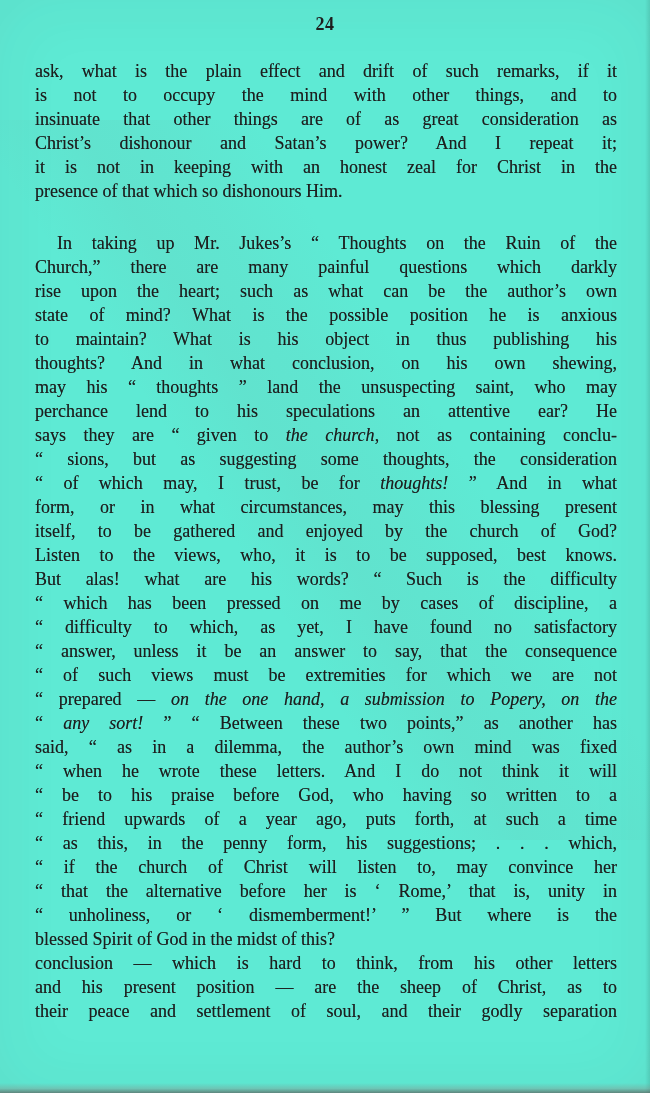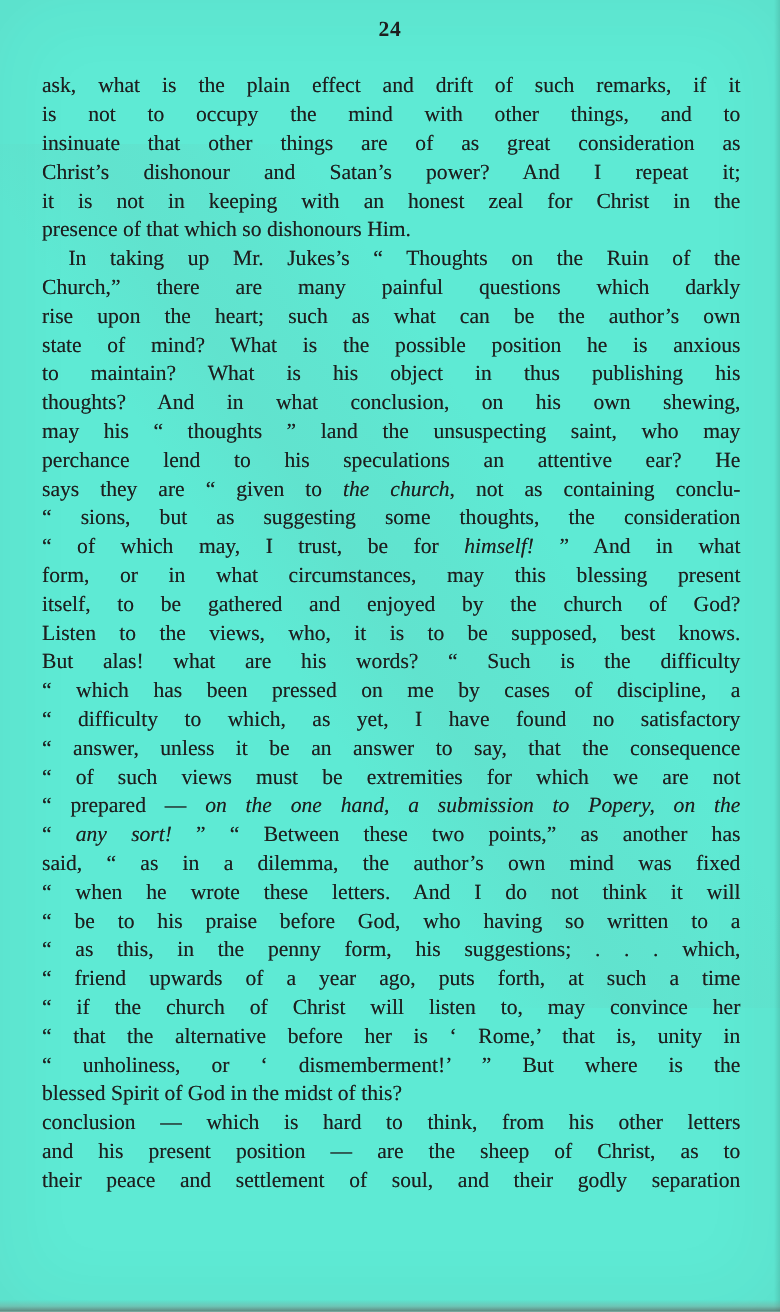--- a/index.html
+++ b/index.html
@@ -40,20 +40,21 @@
   .line {
     text-align: justify;
     text-align-last: justify;
     white-space: normal;
   }
   .line.end {
     text-align-last: left;
   }
   .line.indent {
     padding-left: 22px;
+    margin-top: 28px;
   }
   .italic {
     font-style: italic;
   }
   .watermark {
     position: absolute;
     left: -100px;
     top: 120px;
     width: 850px;
     height: 720px;
@@ -100,36 +101,36 @@
       <div class="line indent"><span>In taking up Mr. Jukes’s “ Thoughts on the Ruin of the</span></div>
       <div class="line"><span>Church,” there are many painful questions which darkly</span></div>
       <div class="line"><span>rise upon the heart; such as what can be the author’s own</span></div>
       <div class="line"><span>state of mind?  What is the possible position he is anxious</span></div>
       <div class="line"><span>to maintain?  What is his object in thus publishing his</span></div>
       <div class="line"><span>thoughts?  And in what conclusion, on his own shewing,</span></div>
       <div class="line"><span>may his “ thoughts ” land the unsuspecting saint, who may</span></div>
       <div class="line"><span>perchance lend to his speculations an attentive ear?  He</span></div>
       <div class="line"><span>says they are “ given to </span><span class="italic">the church</span><span>, not as containing conclu-</span></div>
       <div class="line"><span>“ sions, but as suggesting some thoughts, the consideration</span></div>
-      <div class="line"><span>“ of which may, I trust, be for </span><span class="italic">himself!</span><span> ”  And in what</span></div>
+      <div class="line"><span>“ of which may, I trust, be for </span><span class="italic">thoughts!</span><span> ”  And in what</span></div>
       <div class="line"><span>form, or in what circumstances, may this blessing present</span></div>
       <div class="line"><span>itself, to be gathered and enjoyed by the church of God?</span></div>
       <div class="line"><span>Listen to the views, who, it is to be supposed, best knows.</span></div>
       <div class="line"><span>But alas! what are his words?  “ Such is the difficulty</span></div>
       <div class="line"><span>“ which has been pressed on me by cases of discipline, a</span></div>
       <div class="line"><span>“ difficulty to which, as yet, I have found no satisfactory</span></div>
       <div class="line"><span>“ answer, unless it be an answer to say, that the consequence</span></div>
       <div class="line"><span>“ of such views must be extremities for which we are not</span></div>
       <div class="line"><span>“ prepared — </span><span class="italic">on the one hand, a submission to Popery, on the</span></div>
       <div class="line"><span>“ </span><span class="italic">any sort!</span><span> ”  “ Between these two points,” as another has</span></div>
       <div class="line"><span>said, “ as in a dilemma, the author’s own mind was fixed</span></div>
       <div class="line"><span>“ when he wrote these letters.  And I do not think it will</span></div>
       <div class="line"><span>“ be to his praise before God, who having so written to a</span></div>
+      <div class="line"><span>“ friend upwards of a year ago, puts forth, at such a time</span></div>
       <div class="line"><span>“ as this, in the penny form, his suggestions; . . . which,</span></div>
-      <div class="line"><span>“ friend upwards of a year ago, puts forth, at such a time</span></div>
       <div class="line"><span>“ if the church of Christ will listen to, may convince her</span></div>
       <div class="line"><span>“ that the alternative before her is ‘ Rome,’ that is, unity in</span></div>
       <div class="line"><span>“ unholiness, or ‘ dismemberment!’ ”  But where is the</span></div>
       <div class="line end"><span>blessed Spirit of God in the midst of this?</span></div>
       <div class="line"><span>conclusion — which is hard to think, from his other letters</span></div>
       <div class="line"><span>and his present position — are the sheep of Christ, as to</span></div>
       <div class="line"><span>their peace and settlement of soul, and their godly separation</span></div>
     </div>
   <div class="edge-right"></div>
   <div class="edge-bottom"></div>

